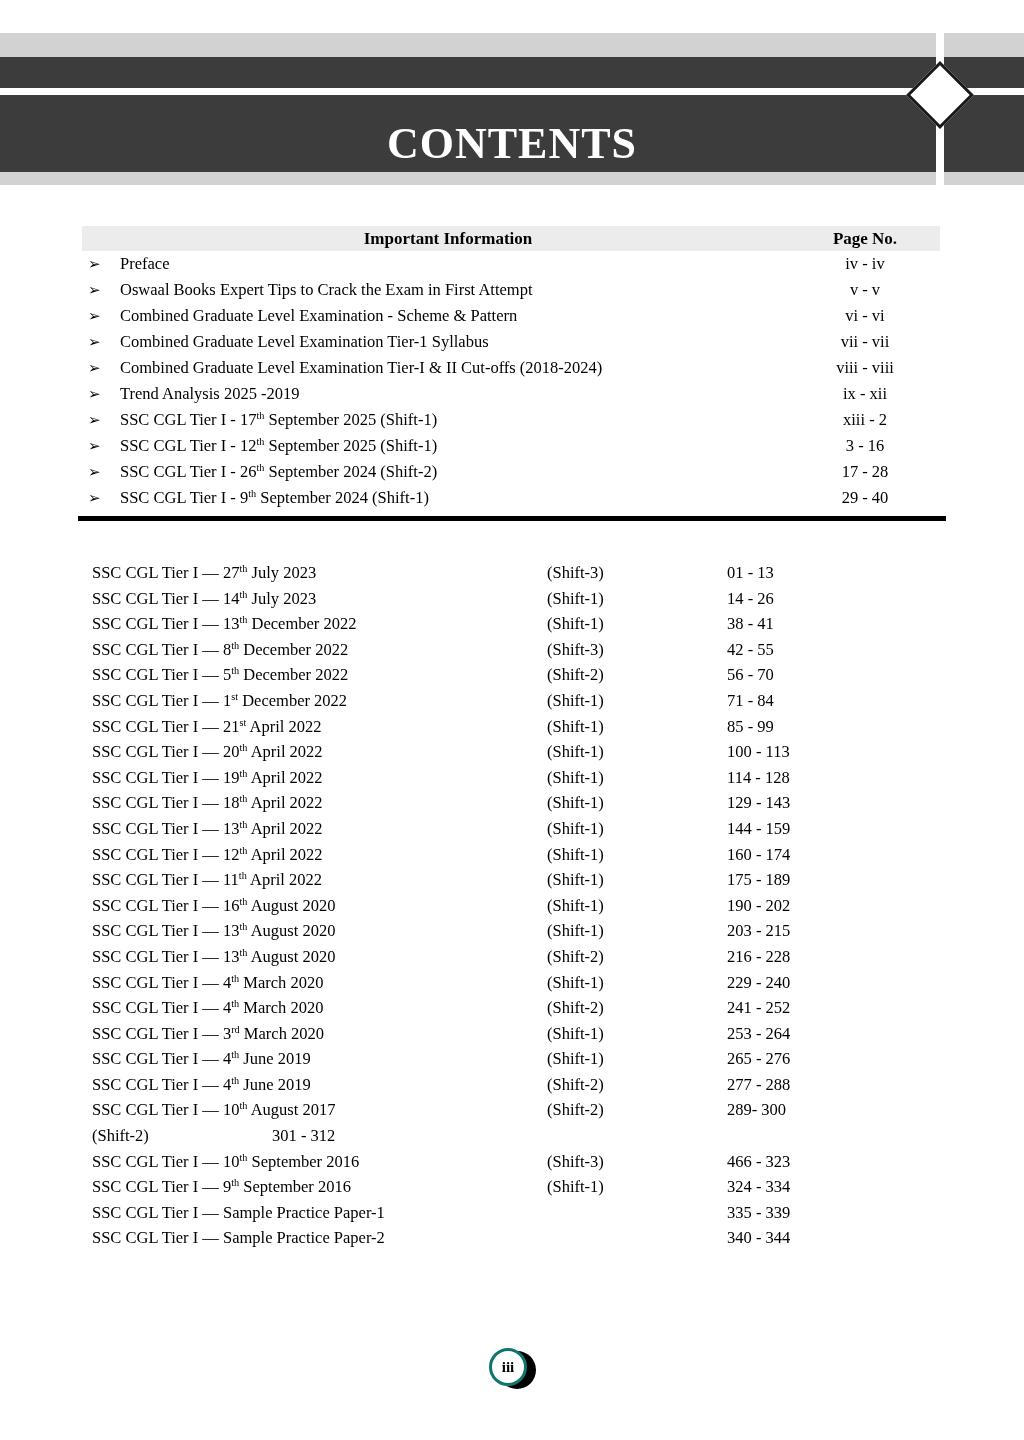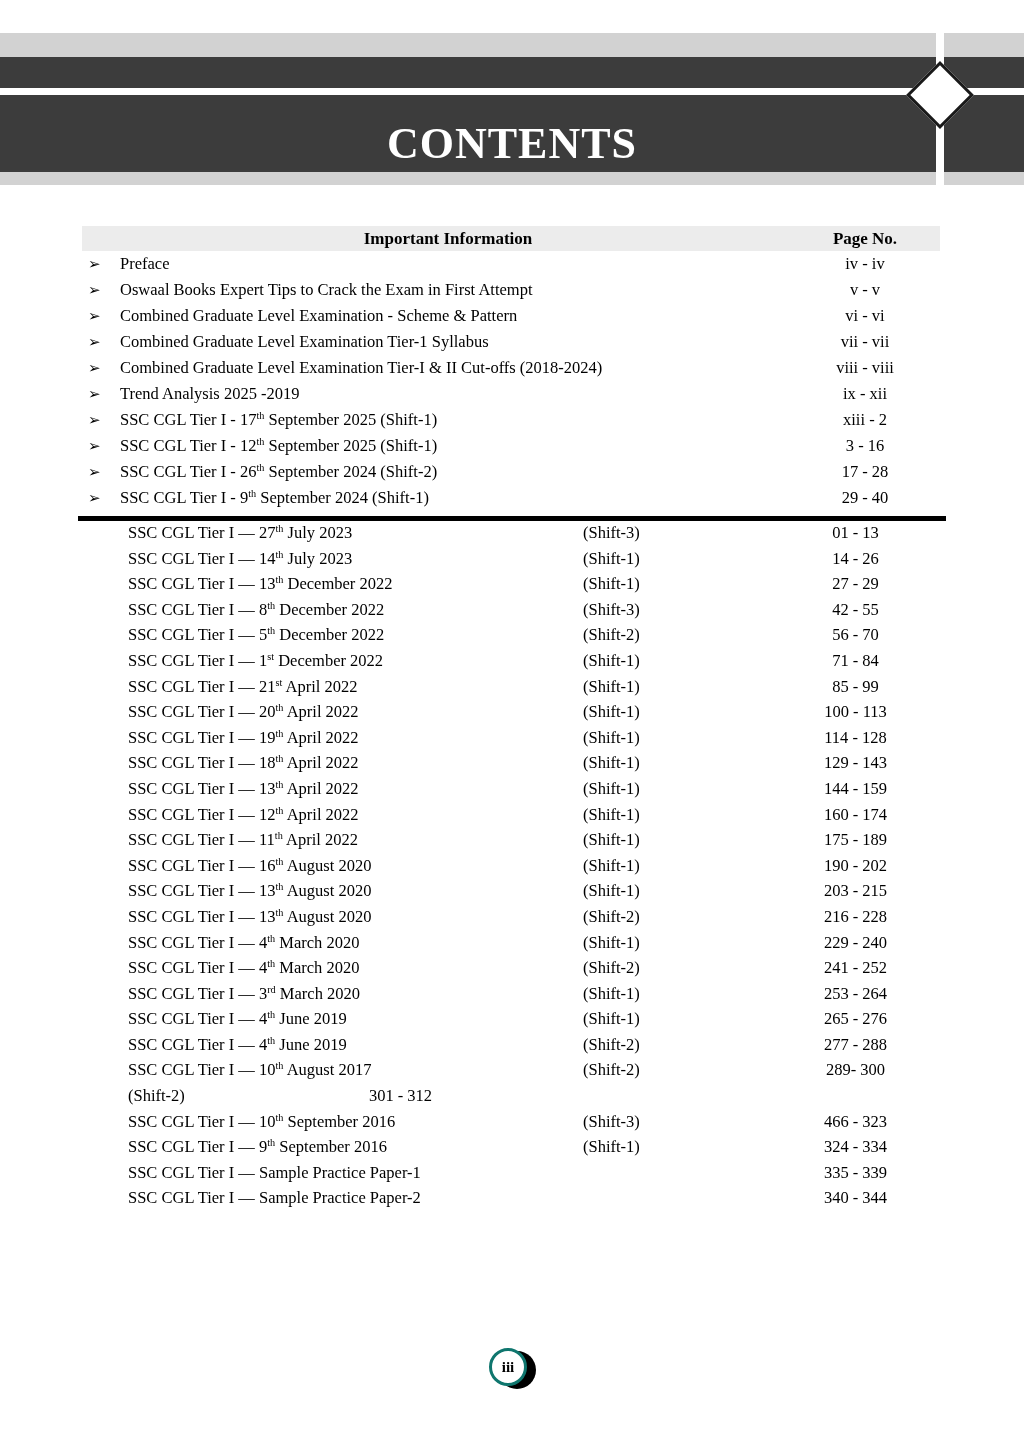--- a/index.html
+++ b/index.html
@@ -161,43 +161,42 @@
     top: 516px;
     width: 868px;
     height: 5px;
     background: #000000;
   }
 
   
   .papers {
     position: absolute;
     left: 92px;
-    top: 520px;
+    top: 560px;
     width: 820px;
-    margin-left: 36px;
   }
   .paper-row {
     display: flex;
     align-items: baseline;
     height: 25.6px;
   }
   .paper-title {
     width: 455px;
     font-size: 16.5px;
     line-height: 25.6px;
     white-space: nowrap;
   }
   .paper-shift {
     width: 180px;
     font-size: 16.5px;
     line-height: 25.6px;
   }
   .paper-pages {
     width: 185px;
-    text-align: center;
+    text-align: left;
     font-size: 16.5px;
     line-height: 25.6px;
   }
 
   
   .footer-badge {
     position: absolute;
     left: 489px;
     top: 1348px;
     width: 48px;
@@ -312,21 +311,21 @@
       <div class="paper-pages">01 - 13</div>
     </div>
     <div class="paper-row">
       <div class="paper-title">SSC CGL Tier I — 14<sup>th</sup> July 2023</div>
       <div class="paper-shift">(Shift-1)</div>
       <div class="paper-pages">14 - 26</div>
     </div>
     <div class="paper-row">
       <div class="paper-title">SSC CGL Tier I — 13<sup>th</sup> December 2022</div>
       <div class="paper-shift">(Shift-1)</div>
-      <div class="paper-pages">27 - 29</div>
+      <div class="paper-pages">38 - 41</div>
     </div>
     <div class="paper-row">
       <div class="paper-title">SSC CGL Tier I — 8<sup>th</sup> December 2022</div>
       <div class="paper-shift">(Shift-3)</div>
       <div class="paper-pages">42 - 55</div>
     </div>
     <div class="paper-row">
       <div class="paper-title">SSC CGL Tier I — 5<sup>th</sup> December 2022</div>
       <div class="paper-shift">(Shift-2)</div>
       <div class="paper-pages">56 - 70</div>

